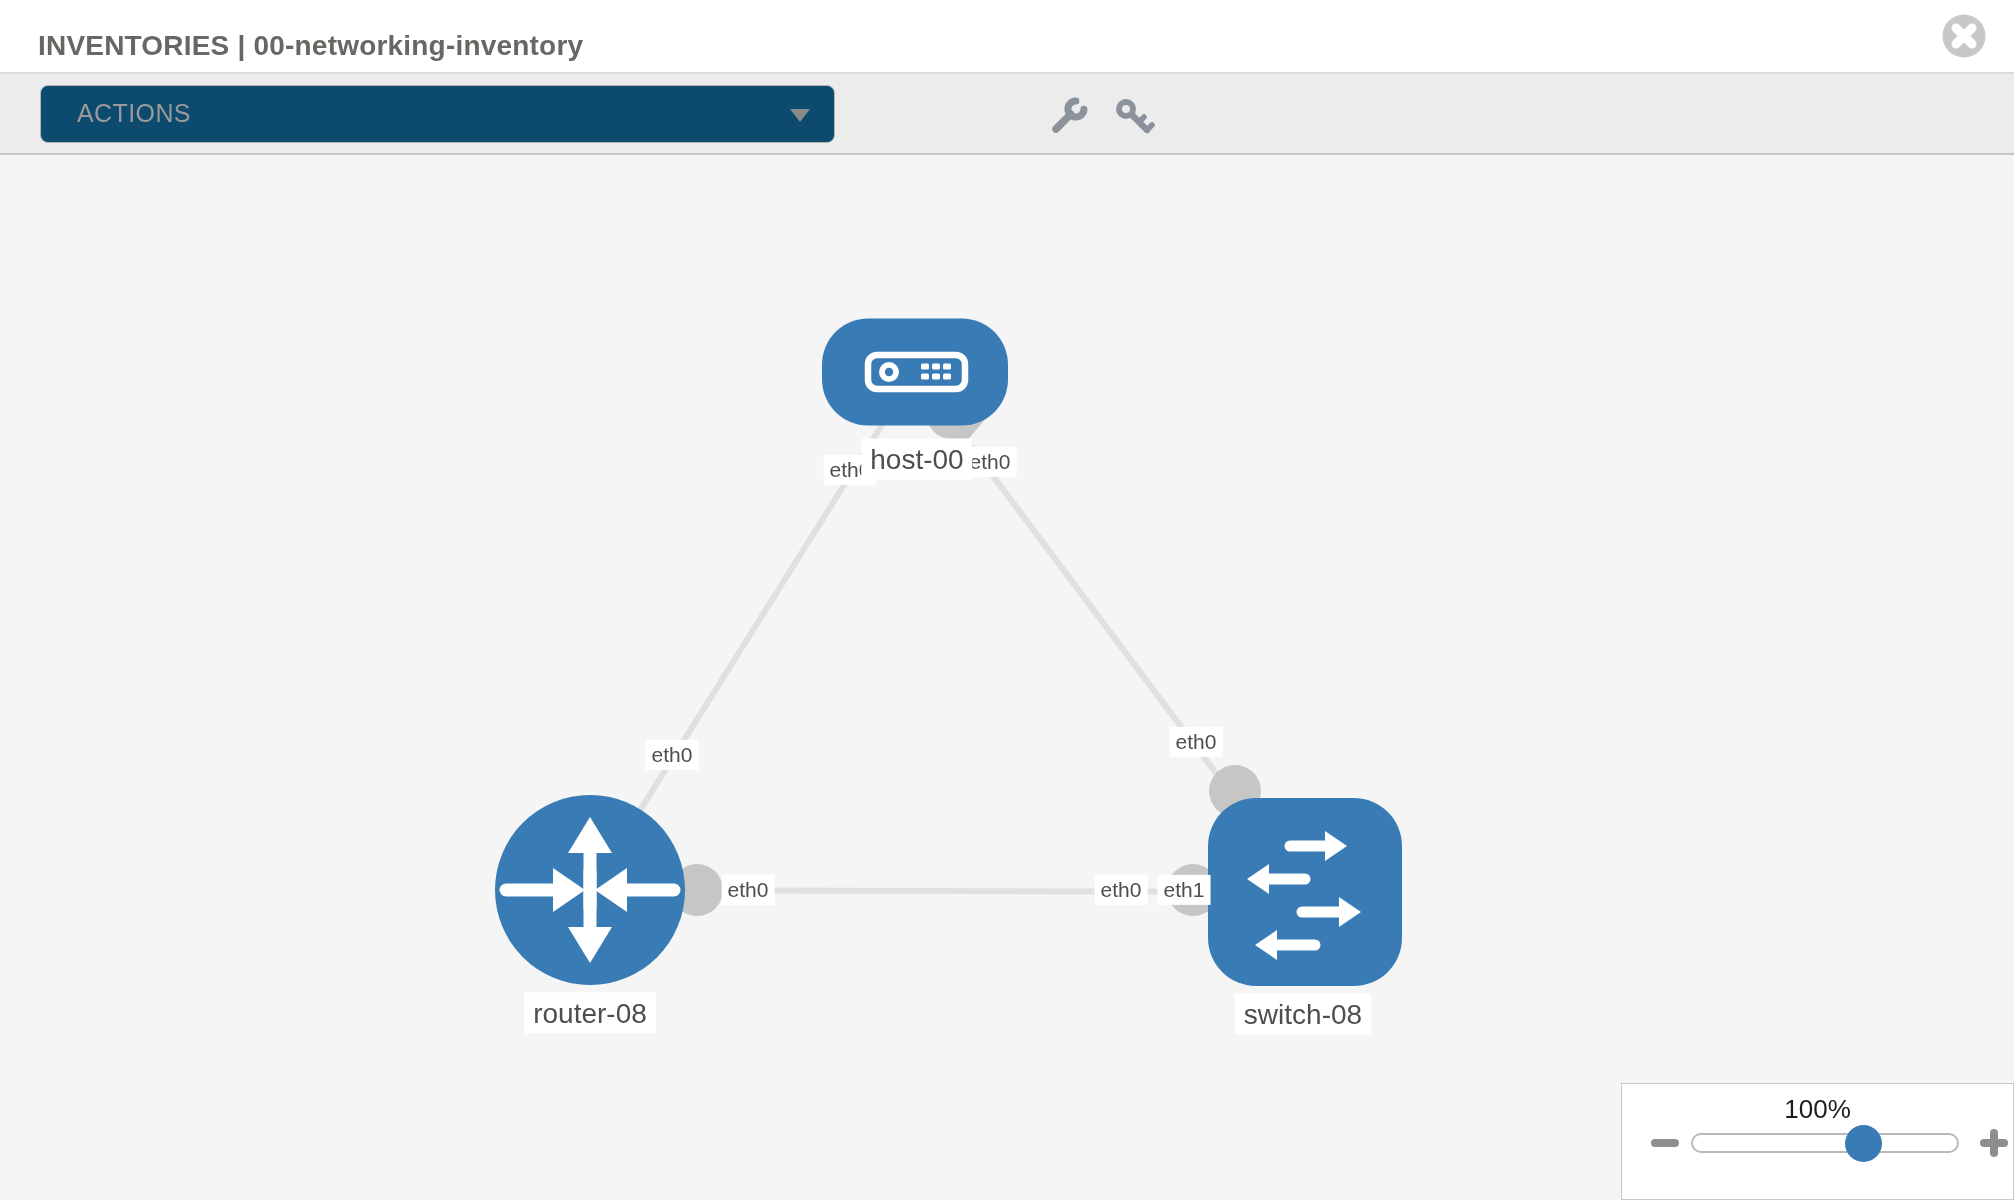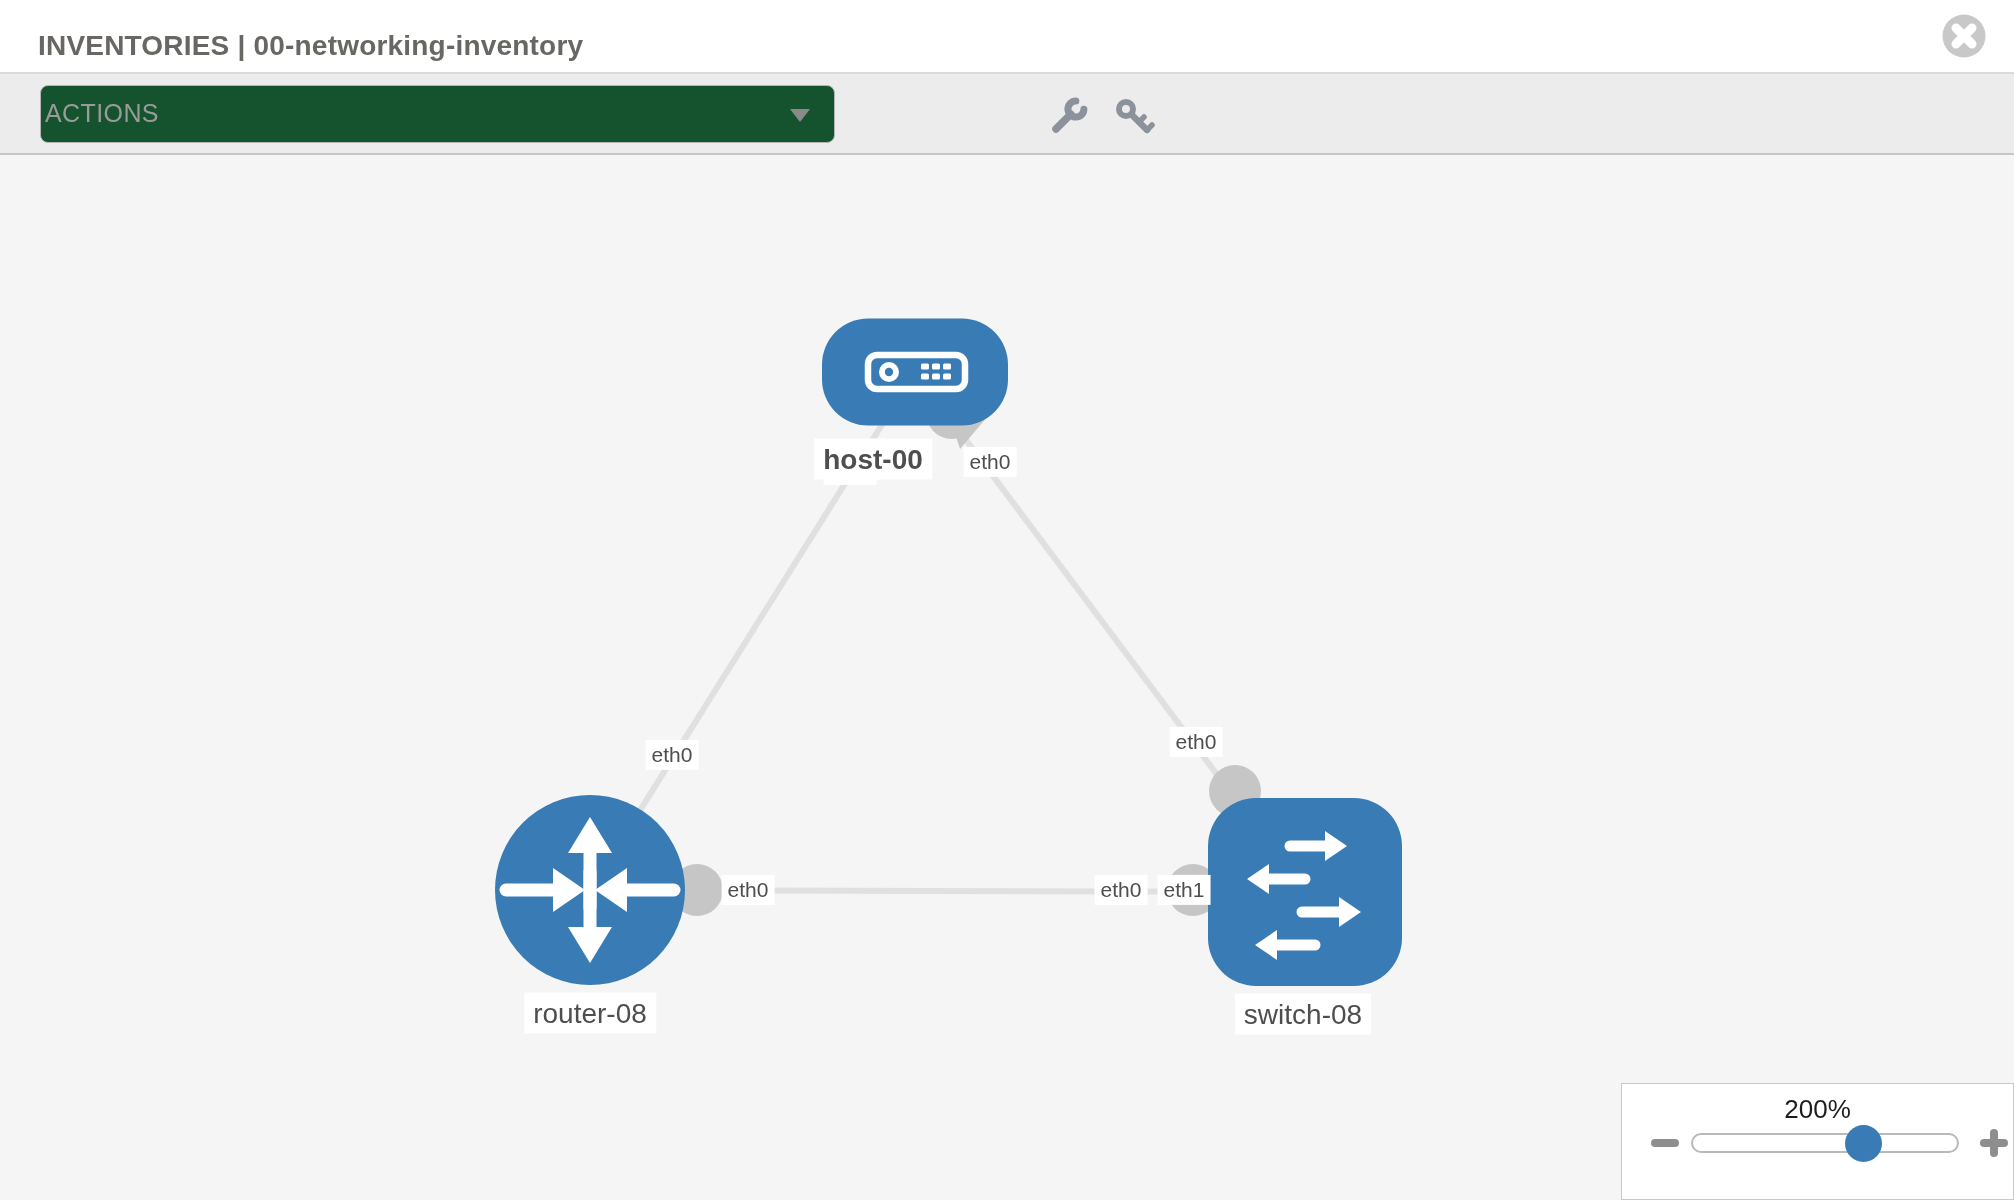--- a/index.html
+++ b/index.html
@@ -13,22 +13,22 @@
     position:absolute;left:38px;top:50%;transform:translateY(-50%);
     font-size:28px;font-weight:bold;color:#696763;letter-spacing:.2px;white-space:nowrap;
   }
   .close-btn{position:absolute;right:27px;top:13px;width:46px;height:46px;cursor:pointer;background:none;border:none;padding:0;}
   
   .toolbar{
     position:absolute;top:72px;left:0;right:0;height:83px;background:#ececec;
     border-top:2px solid #dadada;border-bottom:2px solid #c6c6c6;box-sizing:border-box;z-index:30;
   }
   .select-box{
-    position:absolute;top:11px;height:58px;background:#14532d;border:1px solid #b5b5b5;border-radius:8px;
-    box-sizing:border-box;color:#9a9a9a;font-size:25px;line-height:55px;padding-left:4px;cursor:pointer;
+    position:absolute;top:11px;height:58px;background:#0c4a6e;border:1px solid #b5b5b5;border-radius:8px;
+    box-sizing:border-box;color:#9a9a9a;font-size:25px;line-height:55px;padding-left:36px;cursor:pointer;
     letter-spacing:.4px;
   }
   .select-actions{left:40px;width:795px;}
   .select-search{left:1185px;width:777px;}
   .caret{
     position:absolute;right:24px;top:50%;margin-top:-5px;width:0;height:0;
     border-left:10px solid transparent;border-right:10px solid transparent;border-top:13px solid #8a8a8a;
   }
   .tool-btn{position:absolute;top:94px;width:46px;height:46px;background:none;border:none;padding:0;cursor:pointer;z-index:31;}
   .tool-btn.wrench{left:1045px;}
@@ -149,27 +149,27 @@
     </g>
   </svg>
 <div id="labels">
     <div class="chip iface-chip" style="left: 850px; top: 470px;">eth0</div>
     <div class="chip iface-chip" style="left: 990px; top: 462px;">eth0</div>
     <div class="chip iface-chip" style="left: 672px; top: 755px;">eth0</div>
     <div class="chip iface-chip" style="left: 1196px; top: 742px;">eth0</div>
     <div class="chip iface-chip" style="left: 748px; top: 890px;">eth0</div>
     <div class="chip iface-chip" style="left: 1121px; top: 890px;">eth0</div>
     <div class="chip iface-chip" style="left: 1143px; top: 890px; margin-left: 41px;">eth1</div>
-    <div class="chip node-chip" style="left: 873px; top: 459px; font-weight: bold;">host-00</div>
+    <div class="chip node-chip" style="left: 917px; top: 459px;">host-00</div>
     <div class="chip node-chip" style="left: 590px; top: 1013px;">router-08</div>
     <div class="chip node-chip" style="left: 1303px; top: 1014px;">switch-08</div>
   </div>
 
 <div class="zoom-panel">
-  <div class="zoom-value">200%</div>
+  <div class="zoom-value">100%</div>
   <button class="zoom-minus"></button>
   <div class="zoom-track"></div>
   <div class="zoom-knob" id="zoom-knob" style="left: 223px;"></div>
   <button class="zoom-plus">
       <span class="h"></span>
       <span class="v"></span>
     </button>
 </div>
 
 </body></html>

